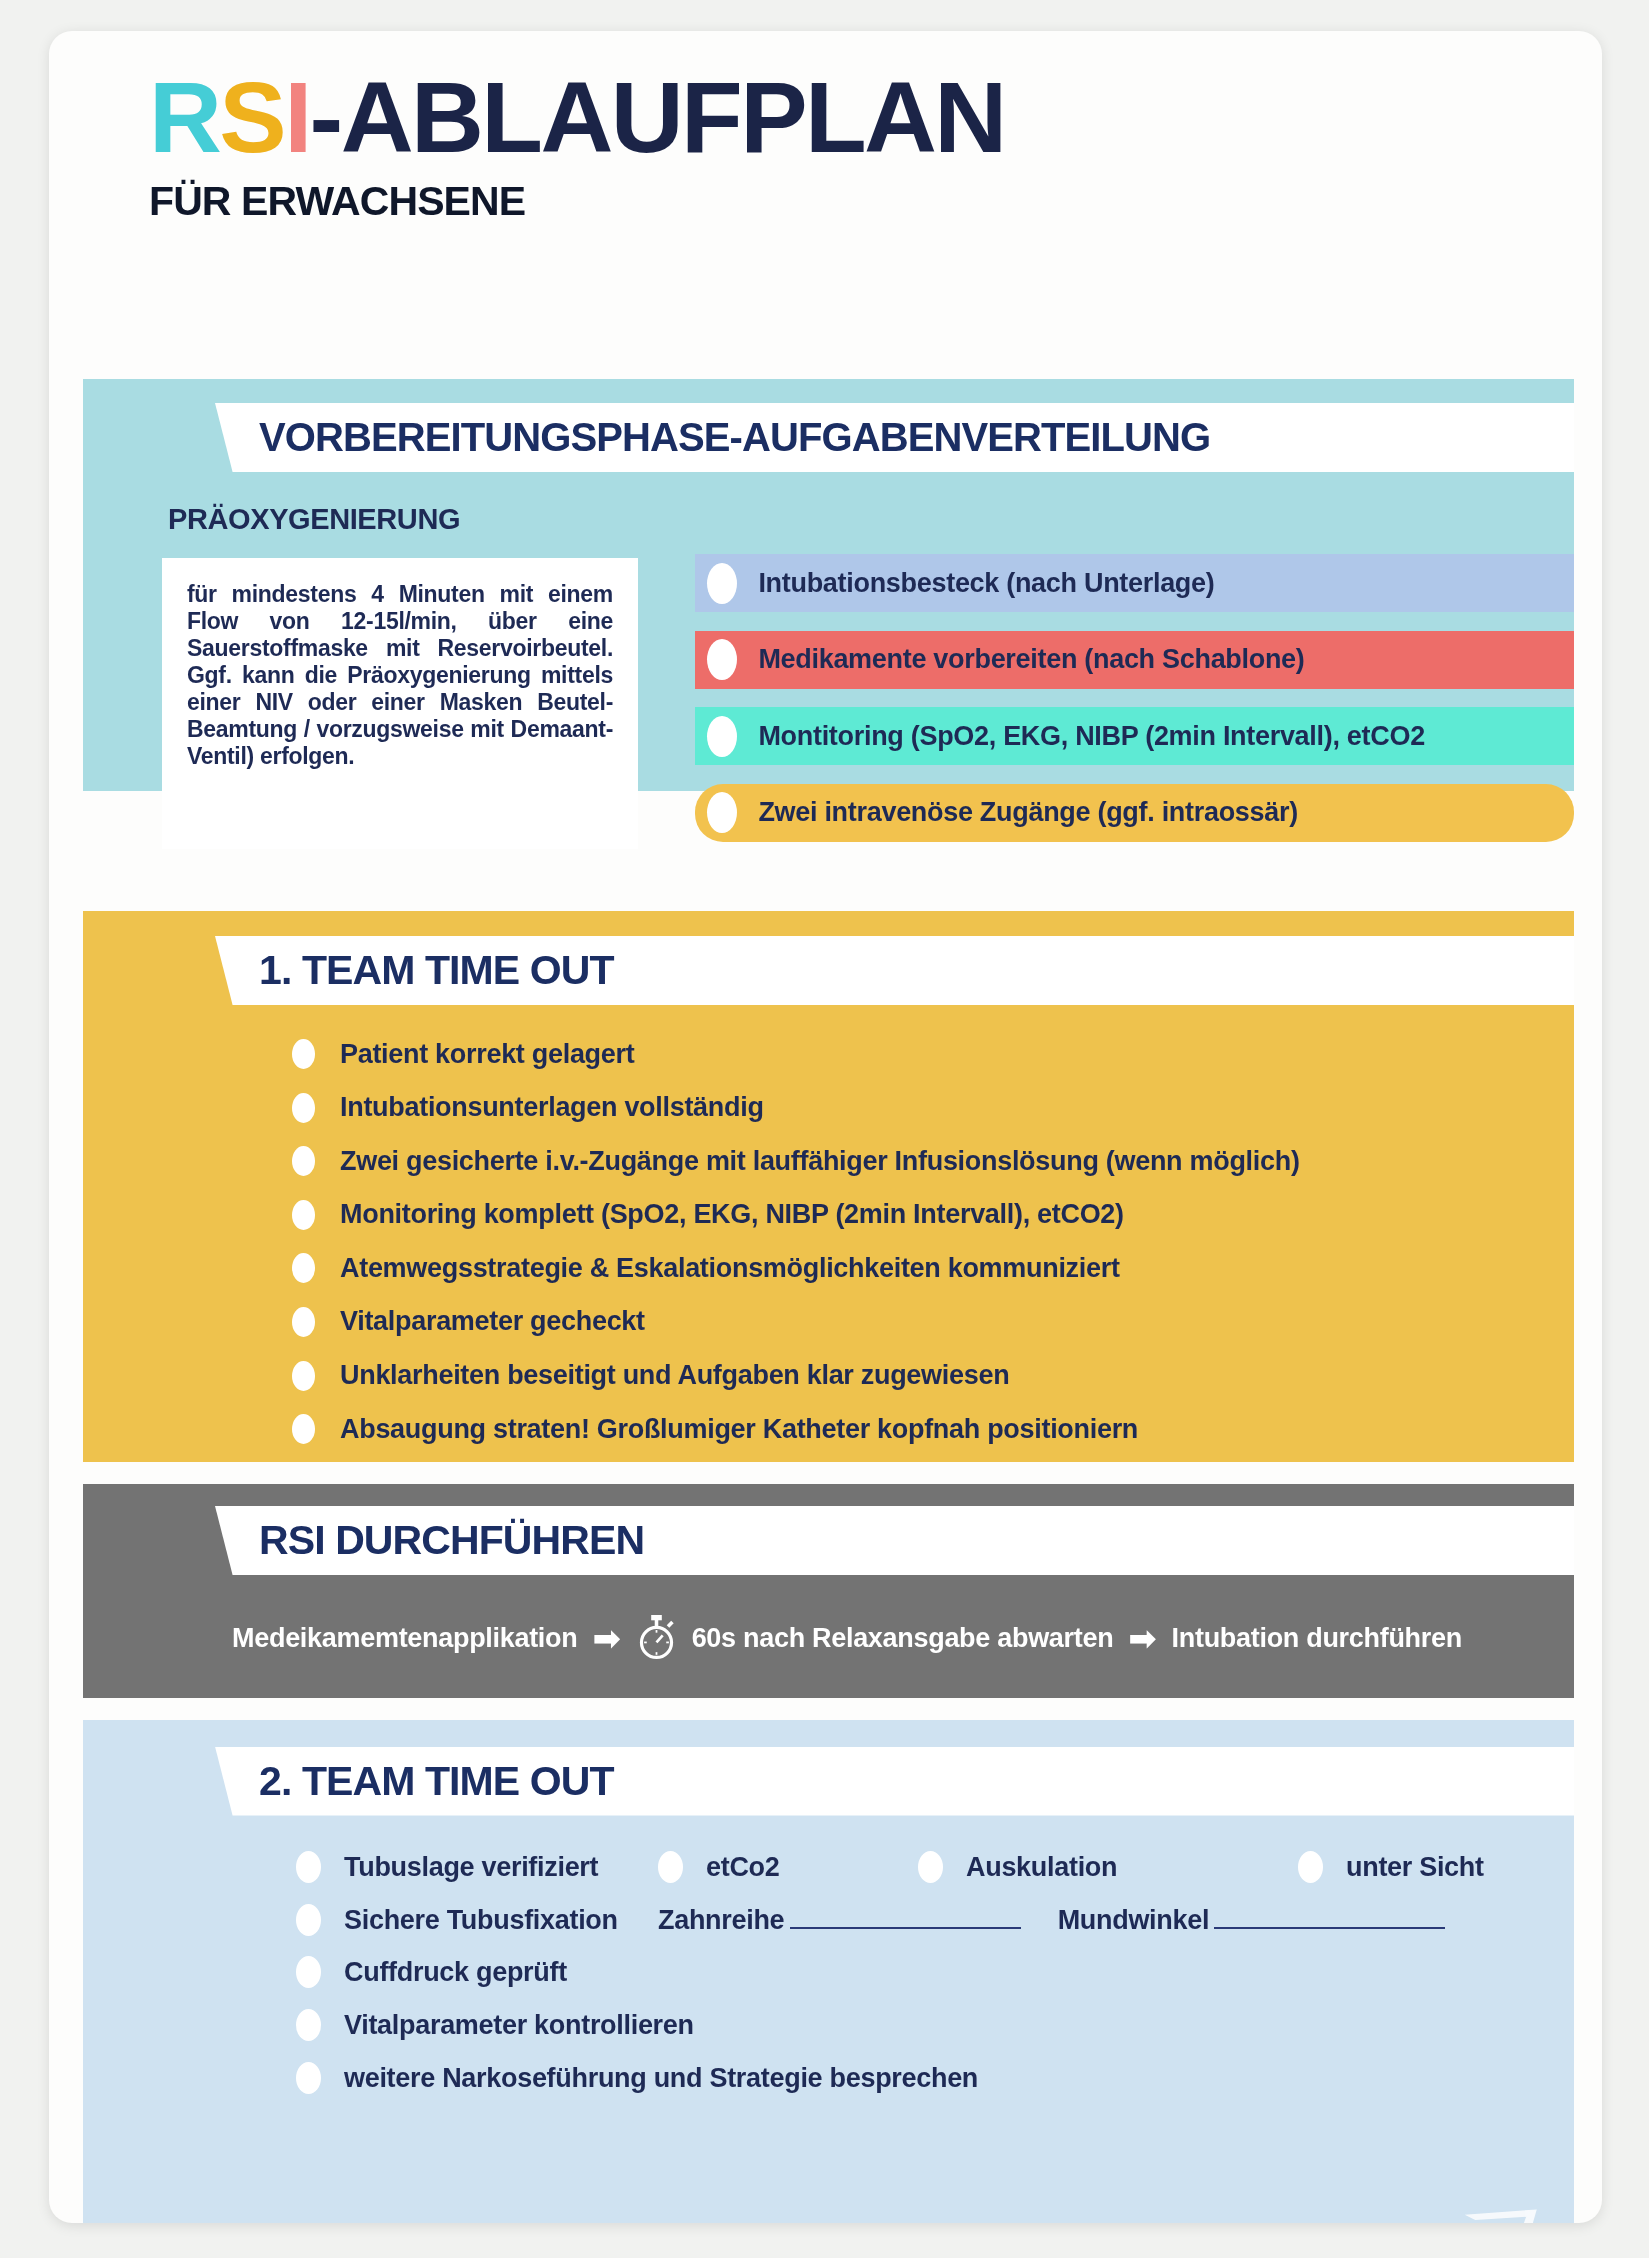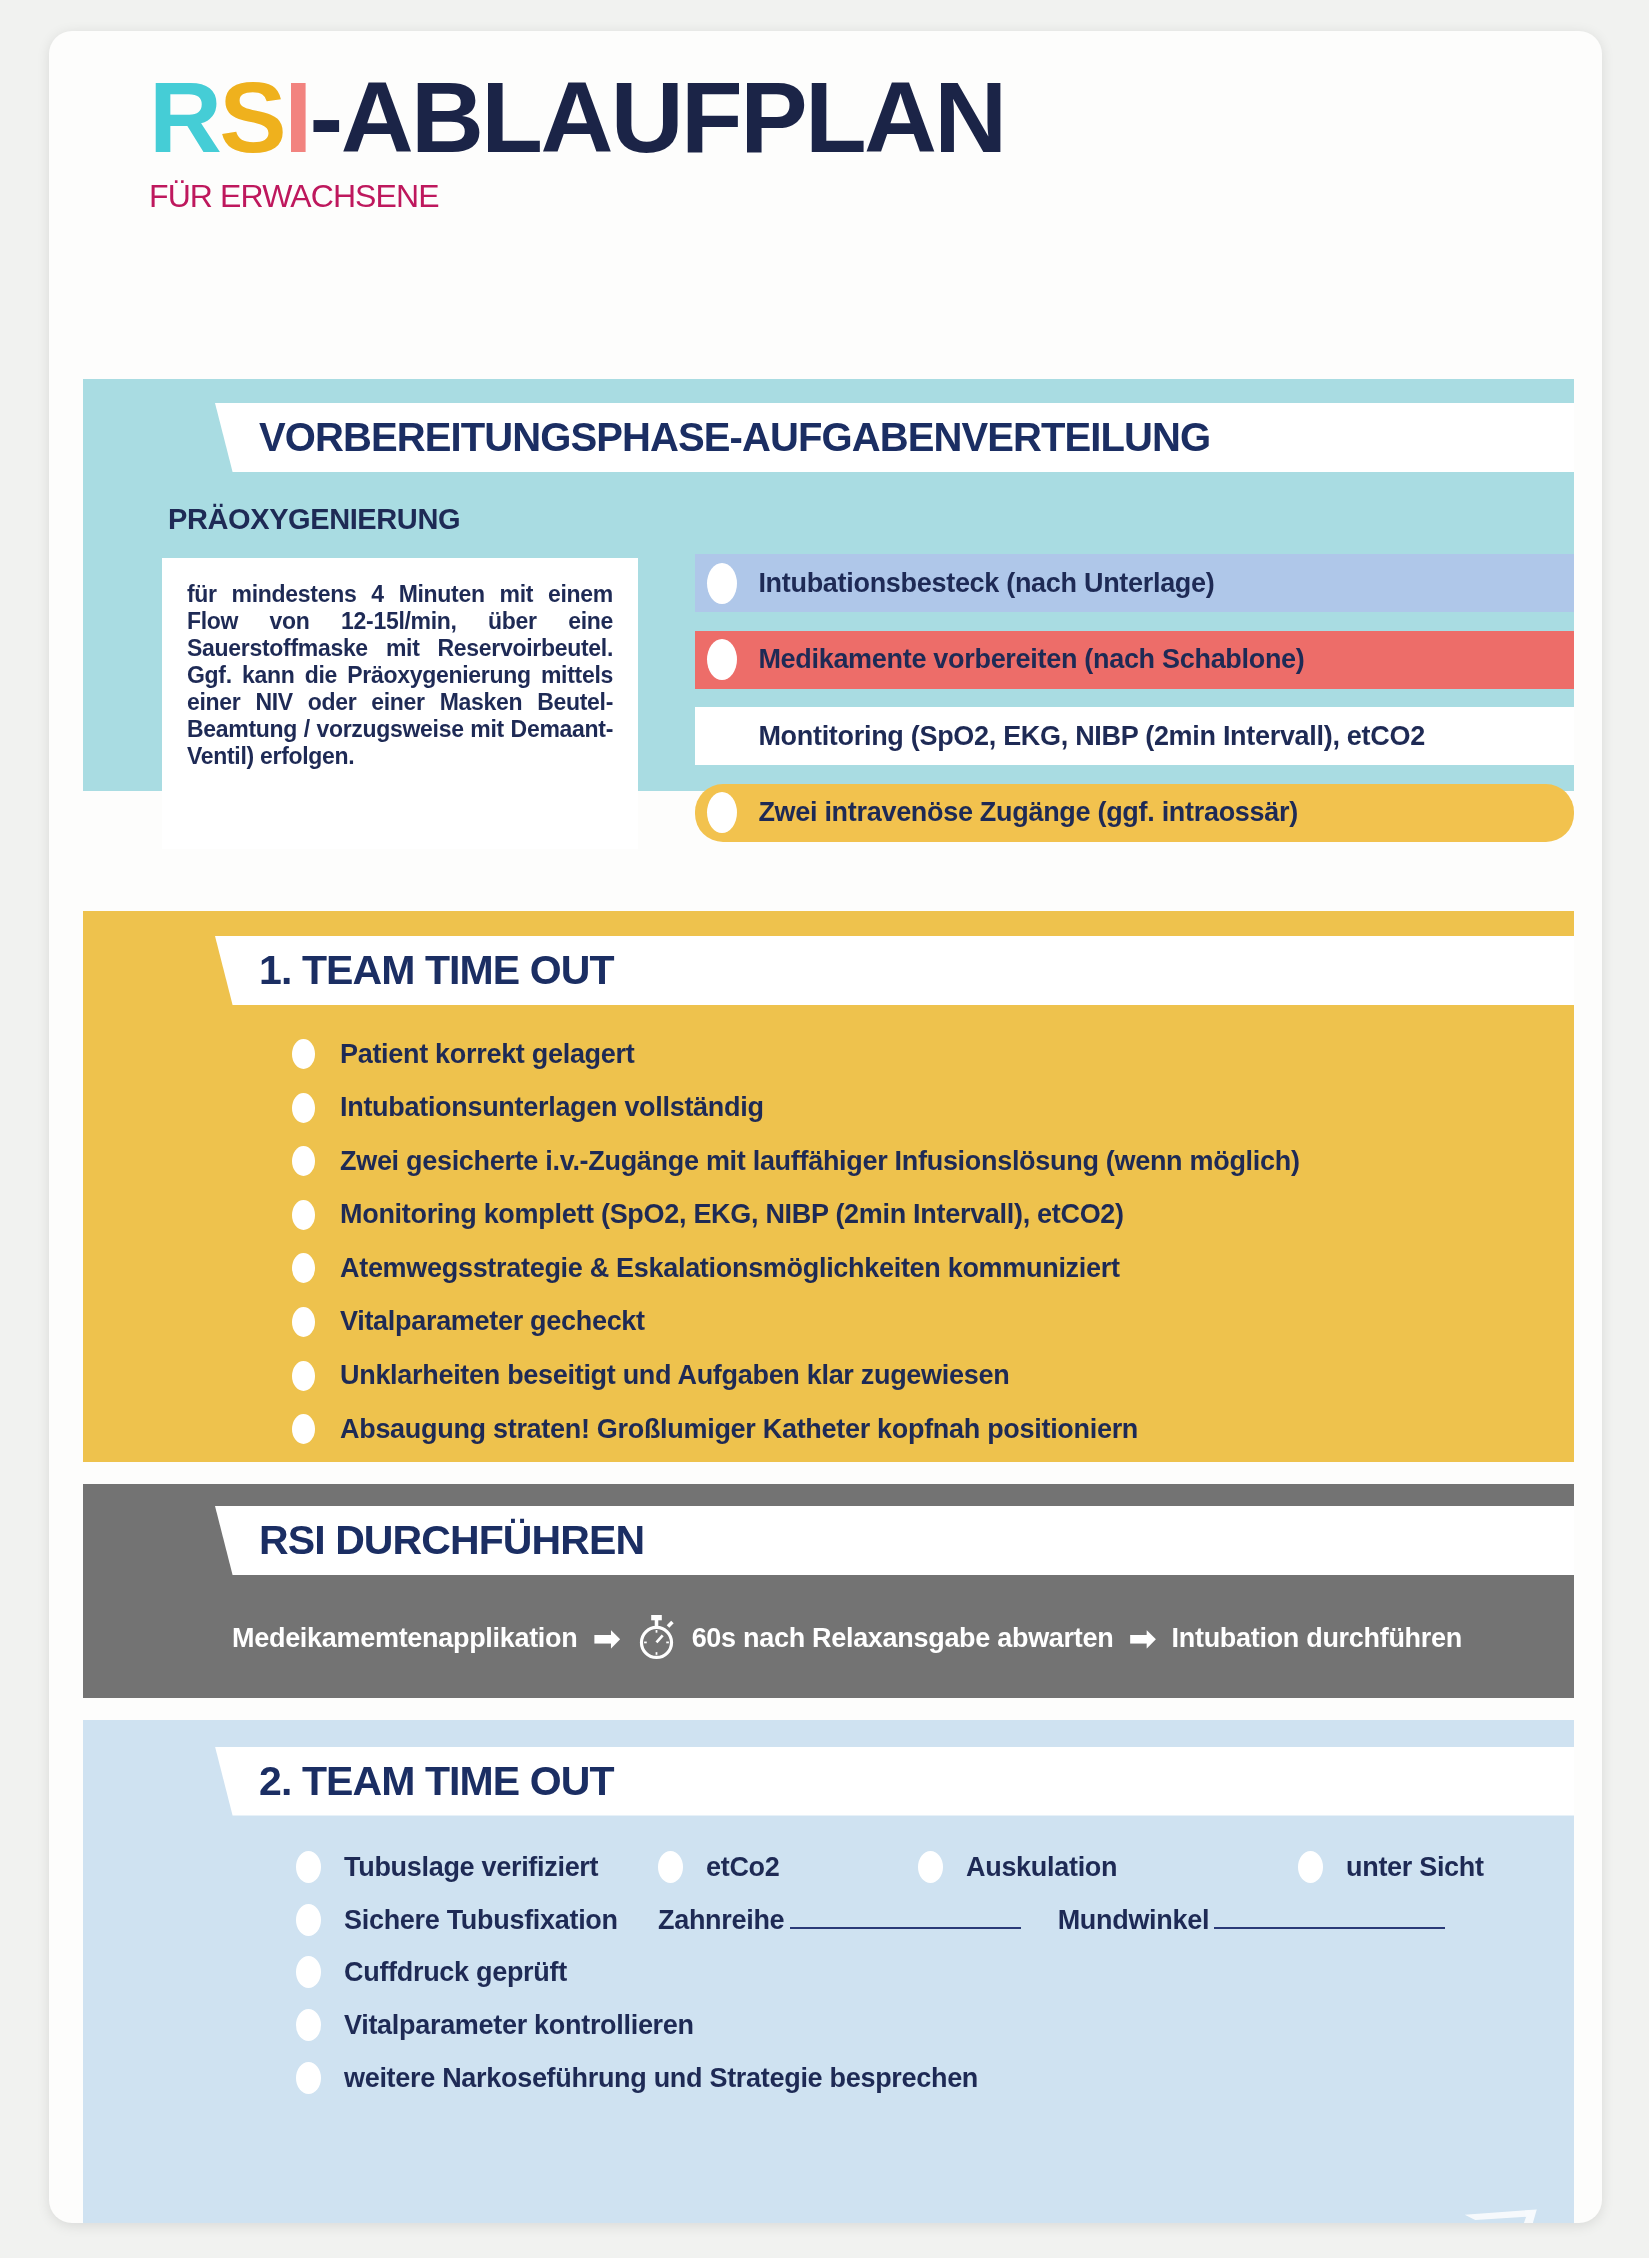--- a/index.html
+++ b/index.html
@@ -11,21 +11,21 @@
   }
   .card {
     position:absolute; left:49px; top:31px; width:1553px; height:2192px;
     background:#fdfdfc; border-radius:23px;
     box-shadow:0 2.6px 12.4px rgba(0,0,0,.10);
     overflow:hidden;
   }
   
   .titleblock { position:absolute; left:100px; top:35px; }
   .title { font-size:101px; font-weight:800; letter-spacing:-2.6px; line-height:1.02; color:#1b2447; }
-  .subtitle { font-size:32px; font-weight:400; letter-spacing:-0.9px; margin-top:8.8px; color:#be185d; }
+  .subtitle { font-size:41px; font-weight:700; letter-spacing:-0.9px; margin-top:8.8px; color:#0f172a; }
   
   .section { position:absolute; left:34px; width:1491px; }
   .banner {
     position:absolute; left:132px; right:0; height:69px; background:#ffffff;
     clip-path:polygon(0 0,100% 0,100% 100%,17.6px 100%);
     display:flex; align-items:center; padding-left:44px;
   }
   .banner span { font-size:41px; font-weight:800; letter-spacing:-0.9px; color:#1b2e63; white-space:nowrap; }
   .dot { background:#fff; border-radius:50%; flex:0 0 auto; }
   .dot-lg { width:30px; height:41px; }
@@ -93,21 +93,21 @@
     <div class="textbox">für mindestens 4 Minuten mit einem Flow von 12-15l/min, über eine Sauerstoffmaske mit Reservoirbeutel. Ggf. kann die Präoxygenierung mittels einer NIV oder einer Masken Beutel-Beamtung / vorzugsweise mit Demaant-Ventil) erfolgen.</div>
     <div class="tasks">
       <div class="task" style="background: rgb(175, 199, 233);">
         <span class="dot dot-lg"></span>
         <span class="lbl">Intubationsbesteck (nach Unterlage)</span>
       </div>
       <div class="task" style="background: rgb(237, 109, 105);">
         <span class="dot dot-lg"></span>
         <span class="lbl">Medikamente vorbereiten (nach Schablone)</span>
       </div>
-      <div class="task" style="background: #ffffff;">
+      <div class="task" style="background: #5eead4;">
         <span class="dot dot-lg"></span>
         <span class="lbl">Montitoring (SpO2, EKG, NIBP (2min Intervall), etCO2</span>
       </div>
       <div class="task" style="background: rgb(242, 194, 78); border-radius: 28px;">
         <span class="dot dot-lg"></span>
         <span class="lbl">Zwei intravenöse Zugänge (ggf. intraossär)</span>
       </div>
     </div>
   </div>
 

